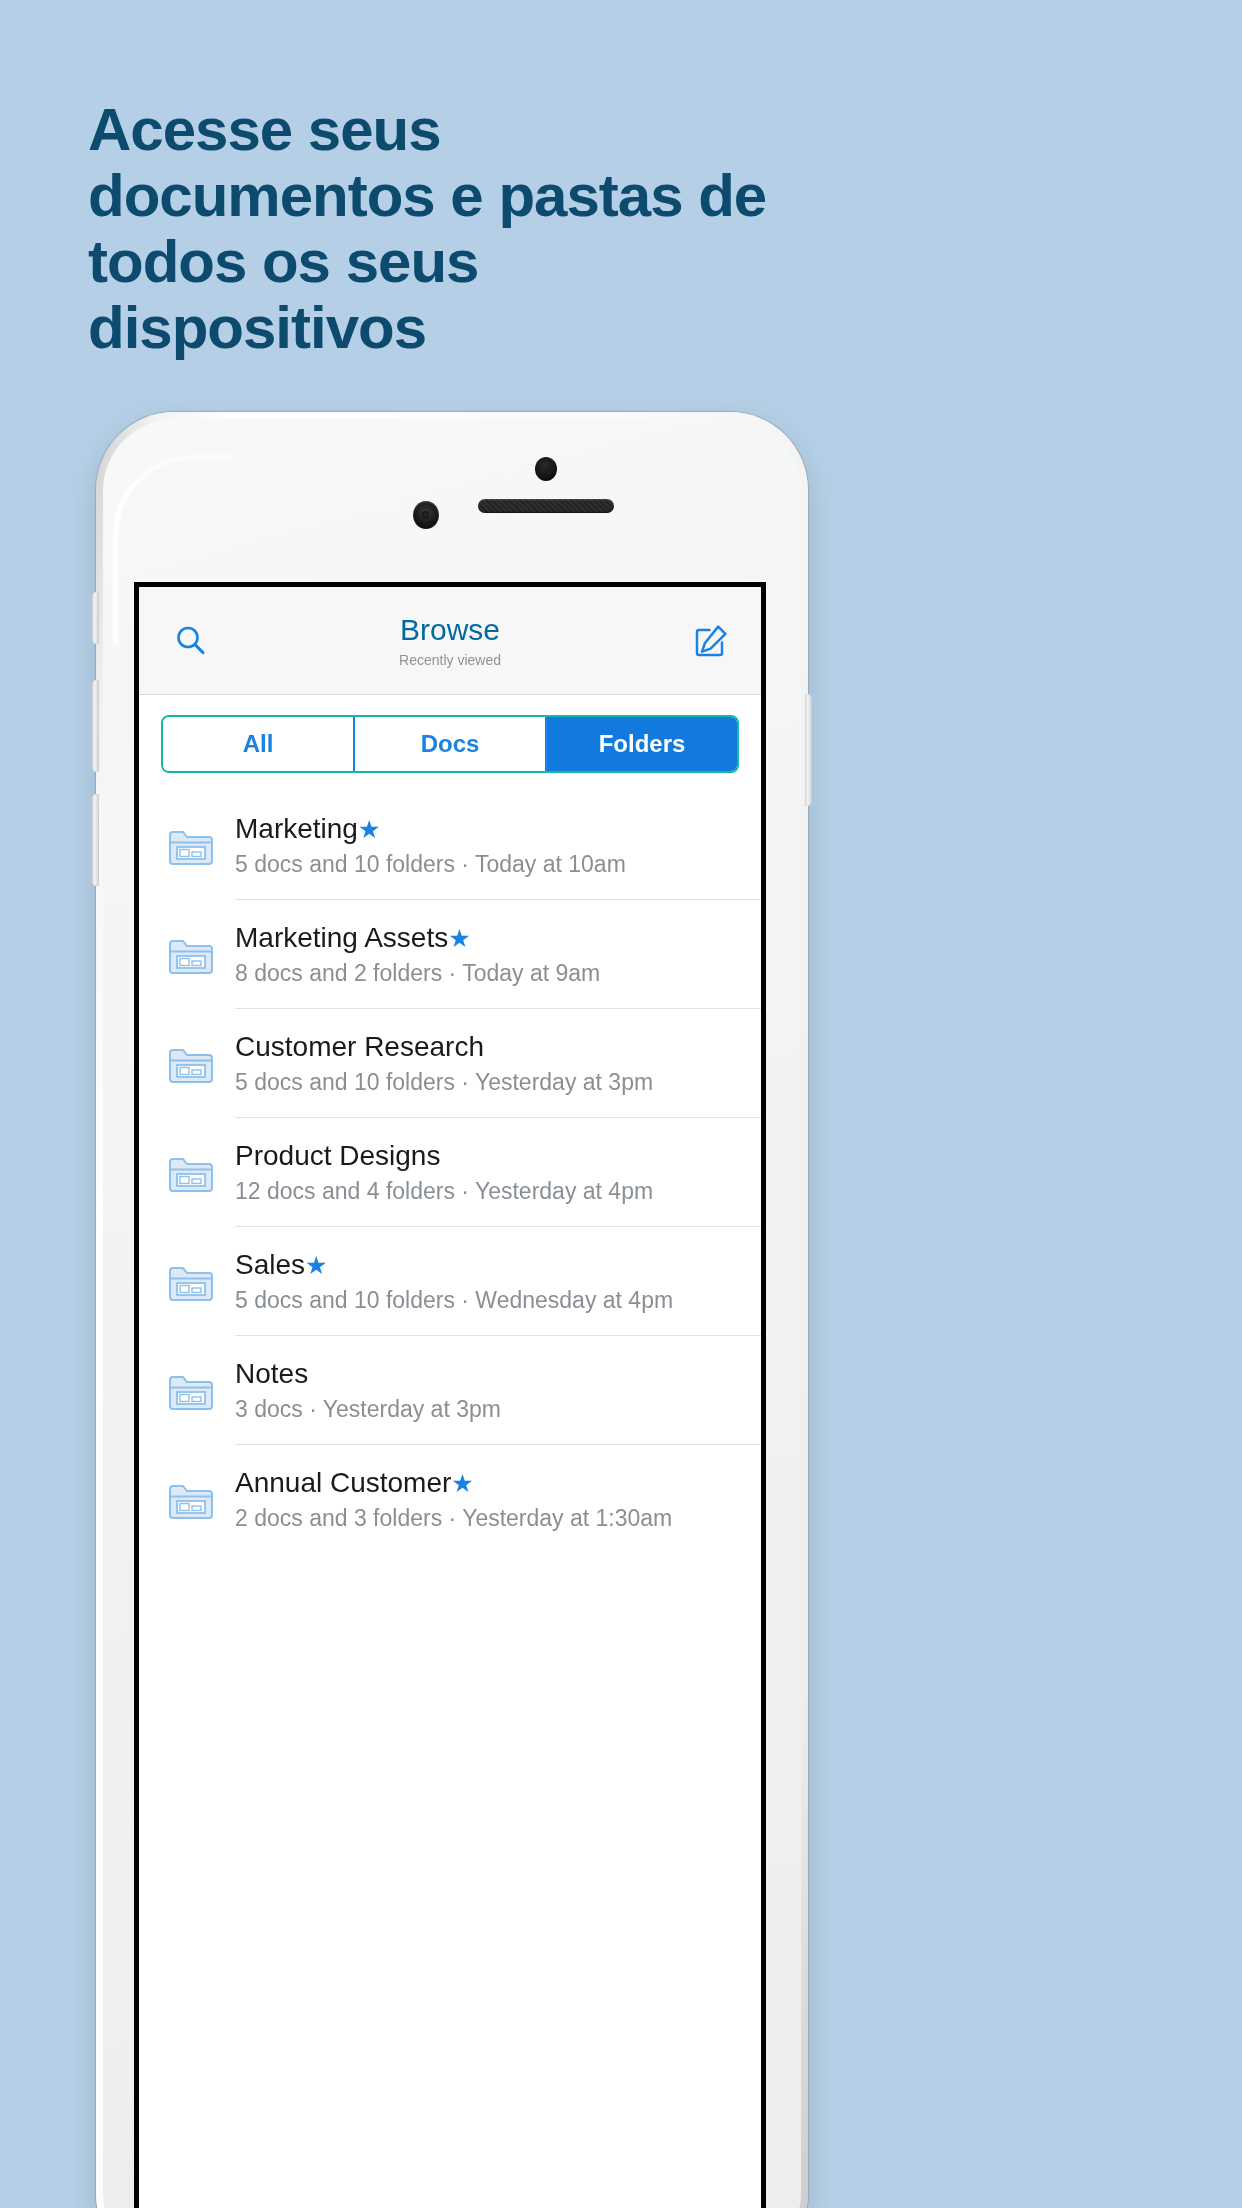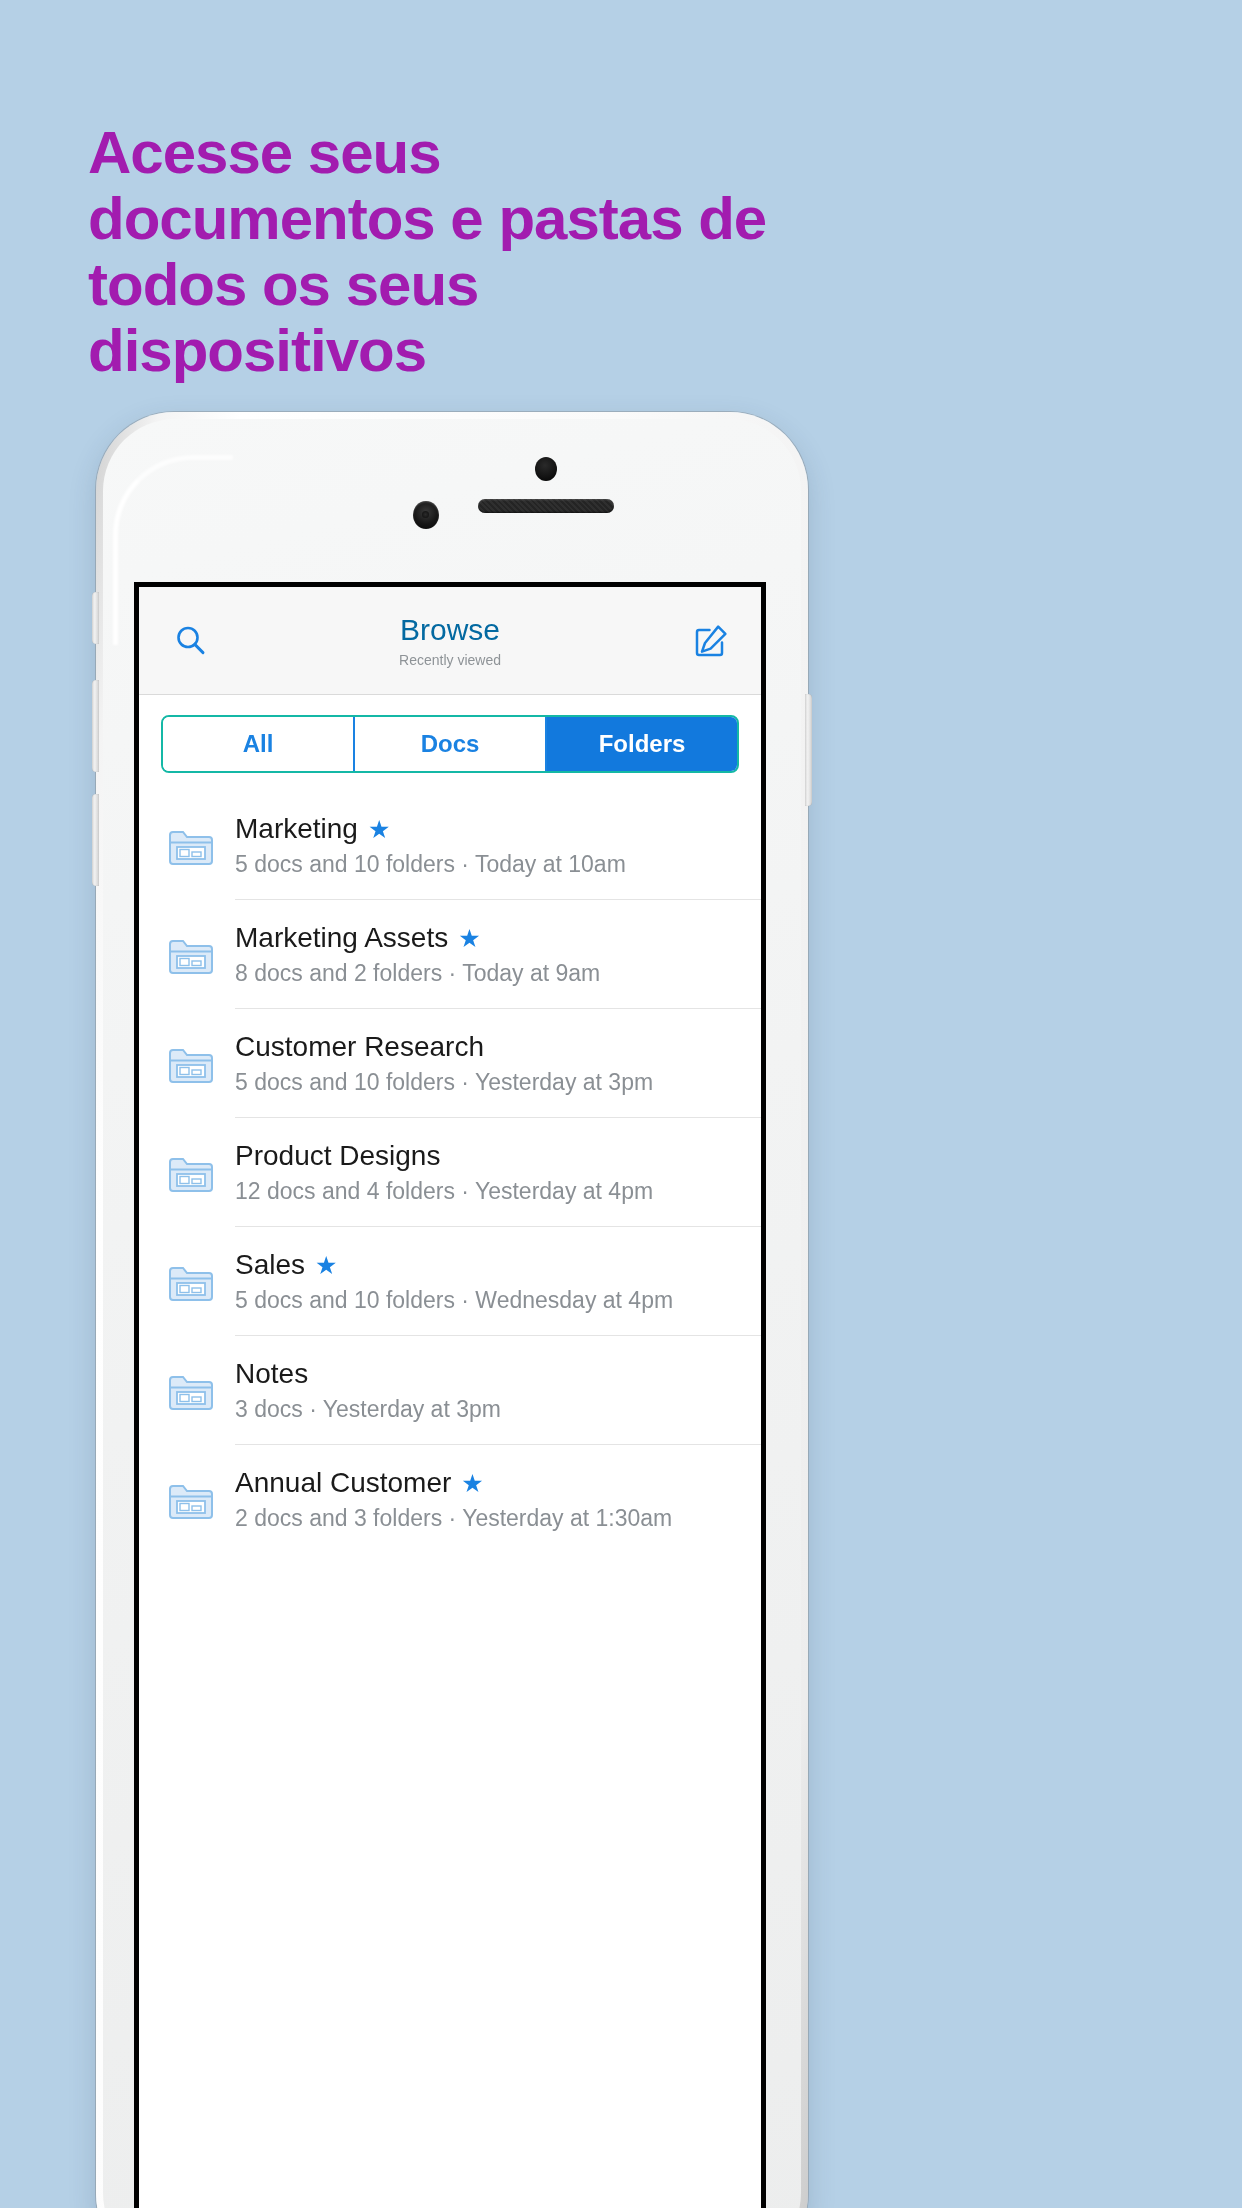--- a/index.html
+++ b/index.html
@@ -10,23 +10,23 @@
     background: #b5d0e6;
     font-family: "Liberation Sans", sans-serif;
     overflow: hidden;
     position: relative;
   }
 
   
   .headline {
     position: absolute;
     left: 88px;
-    top: 120px;
+    top: 97px;
     width: 680px;
-    color: #a21caf;
+    color: #0c4a6e;
     font-family: "Liberation Sans", sans-serif;
     font-weight: bold;
     font-size: 60px;
     line-height: 66px;
     letter-spacing: -1px;
   }
 
   
   .phone {
     position: absolute;
@@ -207,21 +207,20 @@
     padding-top: 14px;
     display: flex;
     justify-content: center;
   }
   .row-body { padding-left: 16px; flex: 1 1 auto; min-width: 0; }
   .row-title {
     font-size: 28px;
     color: #1a1a1a;
     display: flex;
     align-items: center;
-    gap: 10px;
     white-space: nowrap;
     margin-bottom: 6px;
   }
   .star { color: #1a82e2; font-size: 25px; line-height: 1; }
   .row-sub {
     font-size: 23px;
     color: #8a8f94;
     white-space: nowrap;
   }
 </style>

